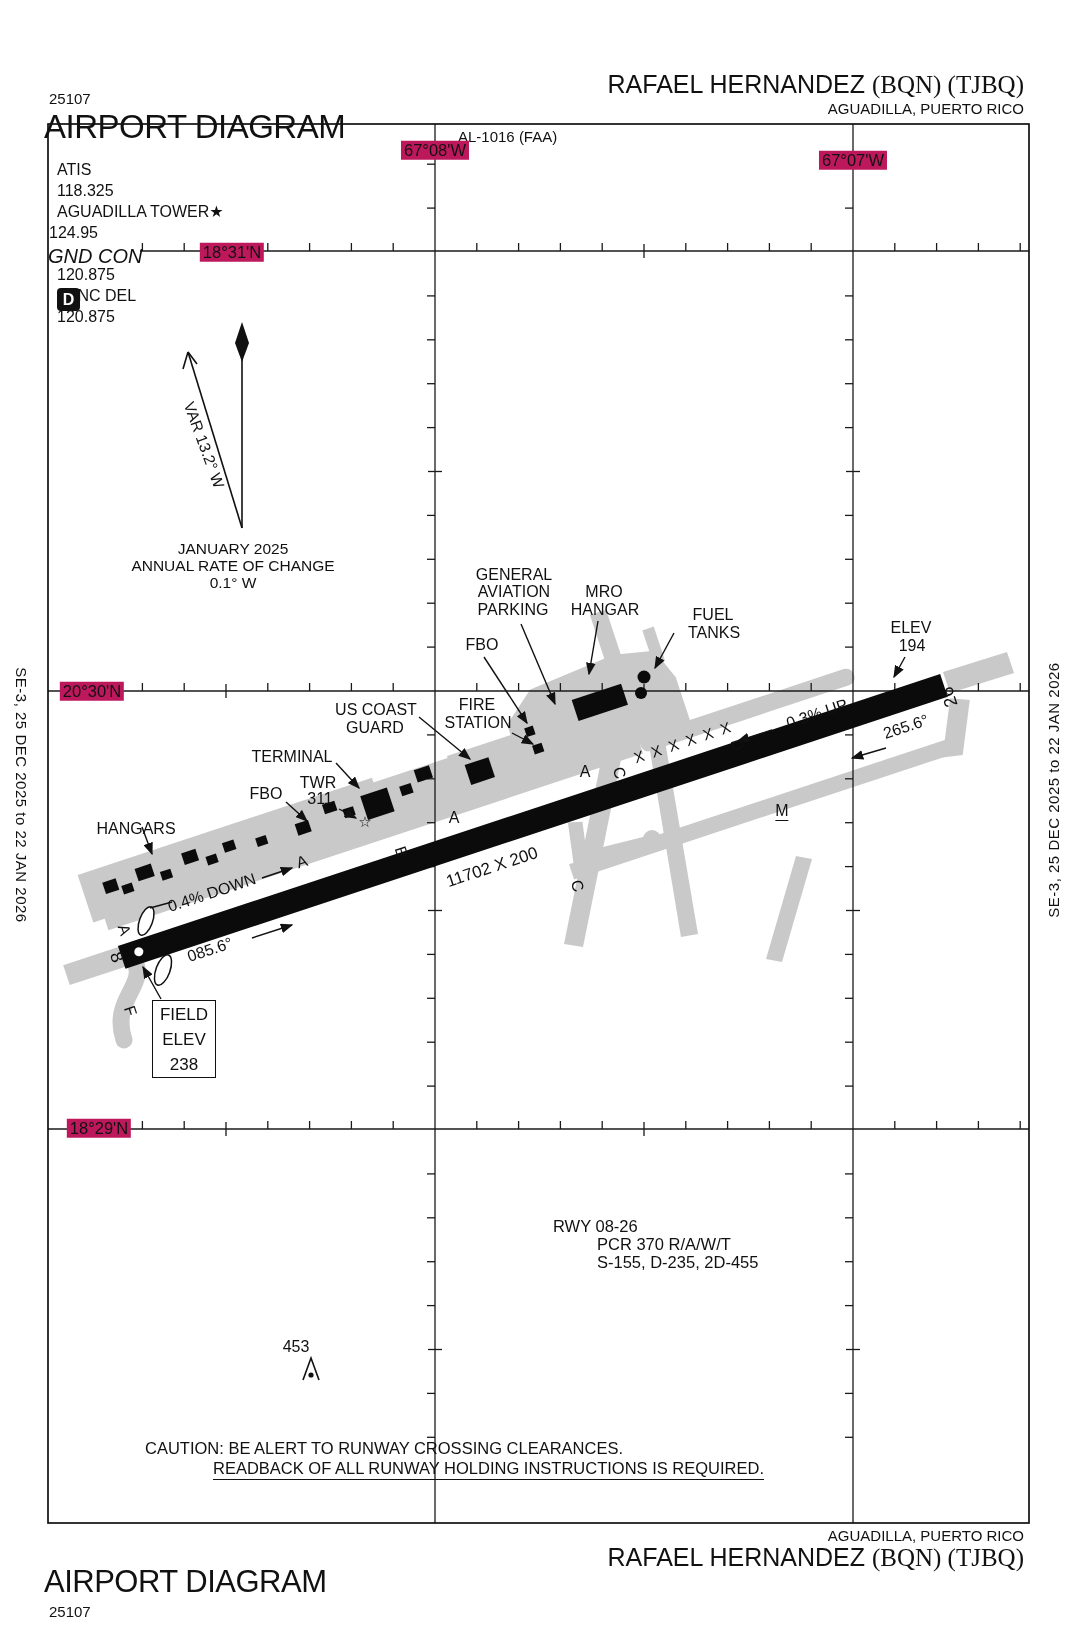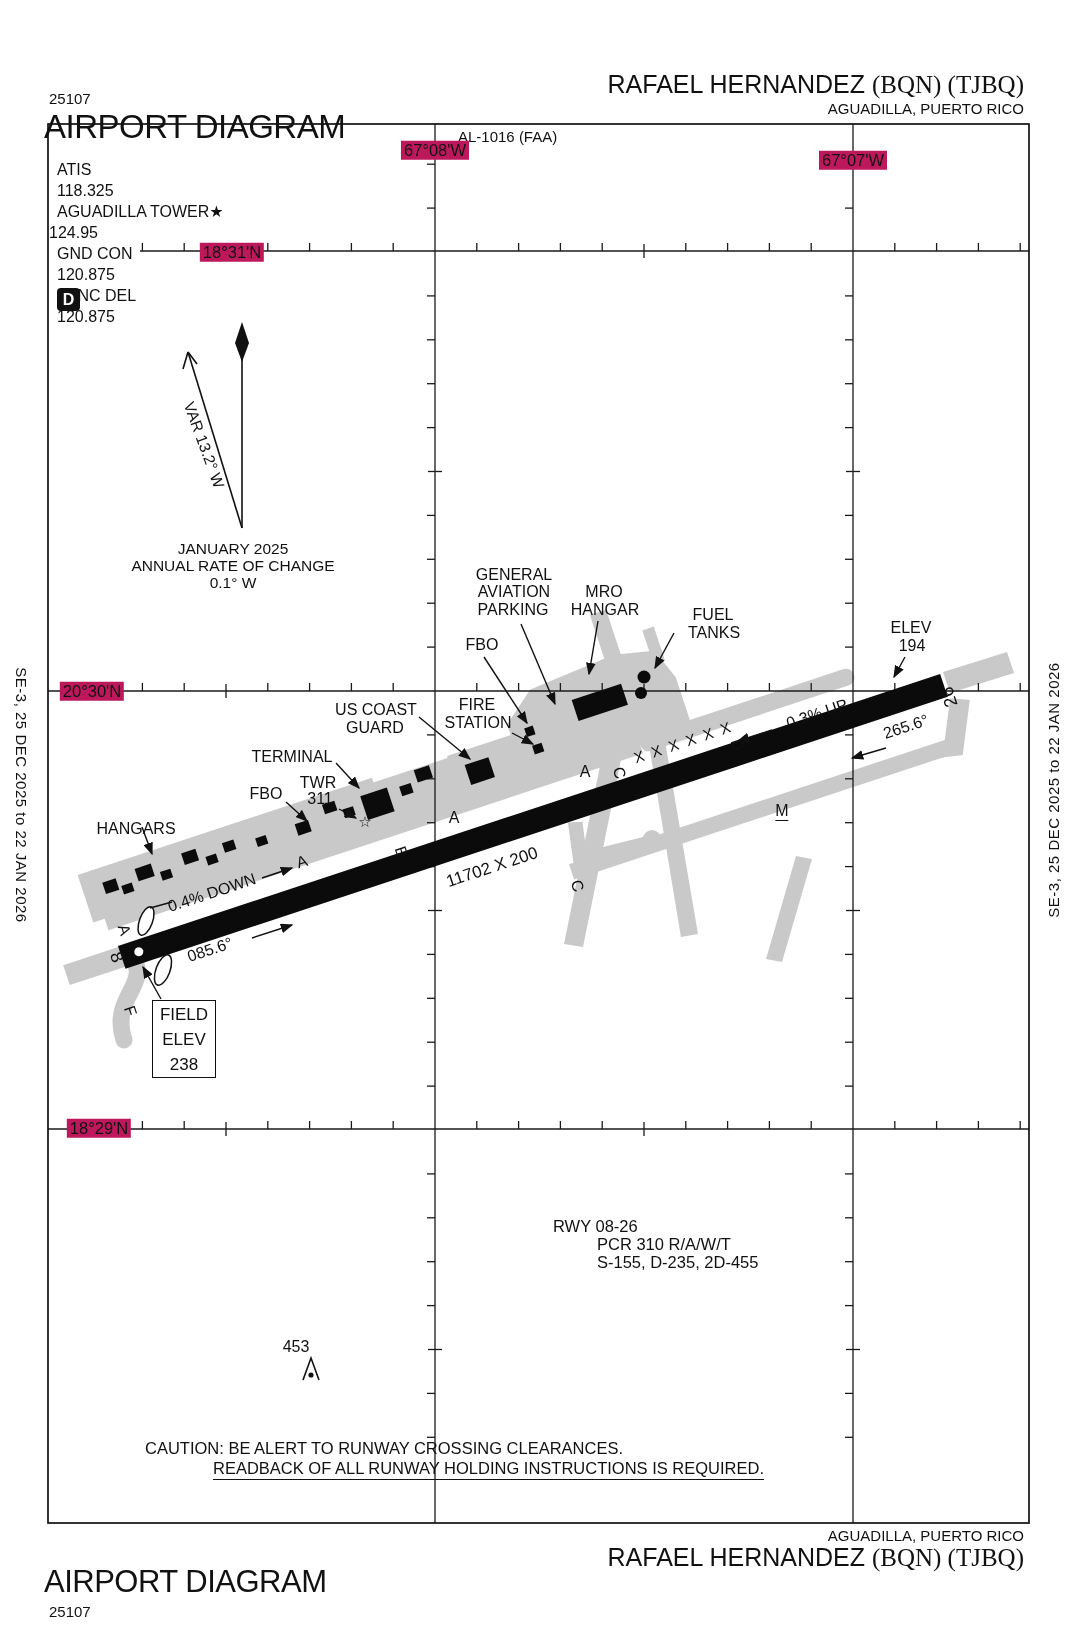--- a/index.html
+++ b/index.html
@@ -250,21 +250,21 @@
 <div class="lblL" style="left:49px;top:57px;font-size:15px;">25107</div>
 <div class="lblL big" style="left:44px;top:76px;">AIRPORT DIAGRAM</div>
 <div class="lblL" style="left:458px;top:95px;font-size:15px;">AL-1016 (FAA)</div>
 <div class="lblR" style="right:52px;top:72px;font-size:25px;"><span>RAFAEL HERNANDEZ </span><span class="serif">(BQN) (TJBQ)</span></div>
 <div class="lblR" style="right:52px;top:101px;font-size:15px;">AGUADILLA, PUERTO RICO</div>
 
 <div class="lblL" style="left:57px;top:128px;font-size:16px;">ATIS</div>
 <div class="lblL" style="left:57px;top:149px;font-size:16px;">118.325</div>
 <div class="lblL" style="left:57px;top:170px;font-size:16px;">AGUADILLA TOWER★</div>
 <div class="lblL" style="left:49px;top:191px;font-size:16px;">124.95</div>
-<div class="lblL" style="left:57px;top:212px;font-size:16px;">GND CON</div>
+<div class="lblL" style="left:48px;top:212px;font-size:20px;font-style:italic;">GND CON</div>
 <div class="lblL" style="left:57px;top:233px;font-size:16px;">120.875</div>
 <div class="lblL" style="left:57px;top:254px;font-size:16px;">CLNC DEL</div>
 <div class="lblL" style="left:57px;top:275px;font-size:16px;">120.875</div>
 <div class="dbox">D</div>
 
 <div class="lbl bgw" style="left:435px;top:150px;font-size:16.5px;">67°08'W</div>
 <div class="lbl bgw" style="left:853px;top:152px;font-size:16.5px;margin-top:8px;">67°07'W</div>
 <div class="lbl bgw" style="left:232px;top:252px;font-size:16.5px;">18°31'N</div>
 <div class="lbl bgw" style="left:92px;top:691px;font-size:16.5px;">20°30'N</div>
 <div class="lbl bgw" style="left:99px;top:1128px;font-size:16.5px;">18°29'N</div>
@@ -317,21 +317,21 @@
 
 <div class="febox">
   <div>FIELD</div>
   <div>ELEV</div>
   <div>238</div>
 </div>
 
 <div class="lbl" style="left:296px;top:1347px;">453</div>
 
 <div class="lblL" style="left:553px;top:1184px;font-size:16.5px;">RWY 08-26</div>
-<div class="lblL" style="left:597px;top:1202px;font-size:16.5px;">PCR 310 R/A/W/T</div>
+<div class="lblL" style="left:597px;top:1202px;font-size:16.5px;">PCR 370 R/A/W/T</div>
 <div class="lblL" style="left:597px;top:1220px;font-size:16.5px;">S-155, D-235, 2D-455</div>
 
 <div class="lblL ul" style="left:213px;top:1426px;font-size:16.5px;">READBACK OF ALL RUNWAY HOLDING INSTRUCTIONS IS REQUIRED.</div>
 <div class="lblL" style="left:145px;top:1406px;font-size:16.5px;">CAUTION: BE ALERT TO RUNWAY CROSSING CLEARANCES.</div>
 
 <div class="lbl" style="left:21px;top:795px;font-size:15px;letter-spacing:.5px;transform:translate(-50%,-50%) rotate(90deg);">SE-3,  25 DEC 2025  to  22 JAN 2026</div>
 <div class="lbl" style="left:1053px;top:790px;font-size:15px;letter-spacing:.5px;transform:translate(-50%,-50%) rotate(-90deg);">SE-3,  25 DEC 2025  to  22 JAN 2026</div>
 
 <div class="lblL big" style="left:44px;top:1532px;font-size:31px;">AIRPORT DIAGRAM</div>
 <div class="lblL" style="left:49px;top:1570px;font-size:15px;">25107</div>

